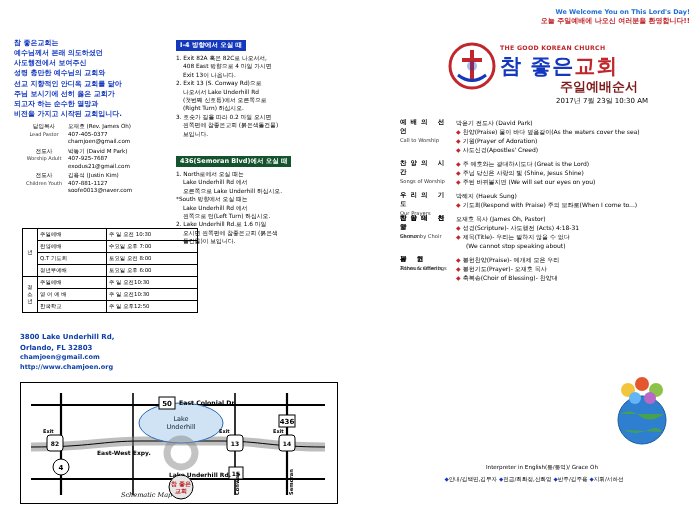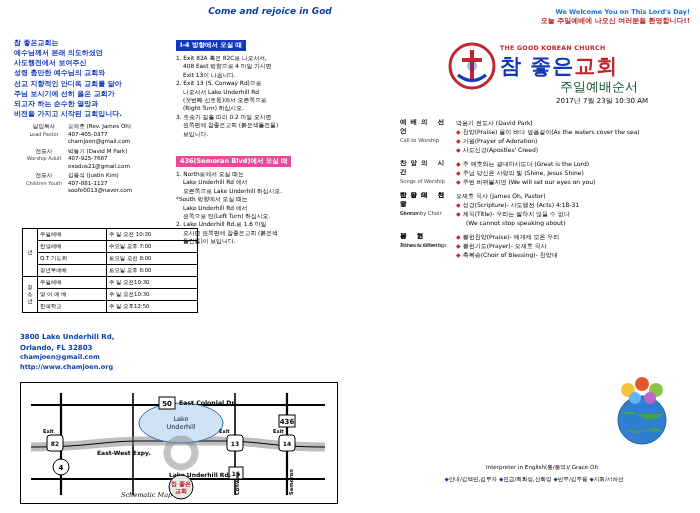--- a/index.html
+++ b/index.html
@@ -61,38 +61,38 @@
     border:1px solid #000;background:#fff;
   }
   .map svg{display:block;}
 
   
   .mid-col{position:absolute;left:176px;top:40px;width:150px;}
   .dirhead{
     display:inline-block;background:#1338be;color:#fff;font-weight:bold;
     font-size:6.5px;padding:1px 4px;margin-bottom:3px;
   }
-  .dirhead.red{background:#ec4899;}
+  .dirhead.red{background:#14532d;}
   .dirbody{font-size:5.8px;line-height:1.45;color:#000;}
   .dirbody .ind{padding-left:7px;display:block;}
   .mid-block2{position:absolute;left:176px;top:156px;width:150px;}
 
   
   .logo{position:absolute;left:448px;top:42px;width:48px;height:48px;}
   .church-en{
     position:absolute;left:500px;top:44px;font-size:6.2px;font-weight:bold;
     color:#c0262b;letter-spacing:.3px;
   }
   .church-ko{
     position:absolute;left:500px;top:52px;font-size:21px;font-weight:bold;
     color:#1338be;letter-spacing:1px;
   }
   .church-ko .red{color:#c0262b;}
   .order-title{
-    position:absolute;left:560px;top:78px;font-size:13px;font-weight:normal;color:#14532d;
+    position:absolute;left:560px;top:78px;font-size:13px;font-weight:bold;color:#7f1d1d;
   }
   .order-date{
     position:absolute;left:556px;top:96px;font-size:7px;color:#000;
   }
 
   .right-col{position:absolute;left:396px;top:118px;width:292px;font-size:6px;}
   .sec{margin-bottom:5px;position:relative;}
   .sec .lbl{
     position:absolute;left:4px;top:0;width:56px;font-weight:bold;
     font-size:6.5px;color:#000;letter-spacing:4px;
@@ -115,21 +115,20 @@
     position:absolute;left:380px;top:476px;width:308px;text-align:center;
     font-size:5.6px;color:#000;
   }
   .footer2 .d{color:#1338be;}
 </style>
 </head>
 <body>
 
 <div class="page">
 
-  <div class="banner-center">Come and rejoice in God</div>
   <div class="banner-right">
     <div class="l1">We Welcome You on This Lord's Day!</div>
     <div class="l2">오늘 주일예배에 나오신 여러분을 환영합니다!!</div>
   </div>
 
   <div class="left-col">
     <div class="intro">
       <div>참 좋은교회는</div>
       <div>예수님께서 본래 의도하셨던</div>
       <div>사도행전에서 보여주신</div>
@@ -347,20 +346,30 @@
         <span>찬양의 시간</span>
         <span class="en">Songs of Worship</span>
       </div>
       <div class="body">
         <div class="ln"><span class="dot">◆</span><span>주 예호와는 광대하시도다 (Great is the Lord)</span></div>
         <div class="ln"><span class="dot">◆</span><span>주님 당신은 사랑의 빛 (Shine, Jesus Shine)</span></div>
         <div class="ln"><span class="dot">◆</span><span>주된 바뀌볼지면 (We will set our eyes on you)</span></div>
       </div>
     </div>
 
+    <div class="sec">
+      <div class="lbl">
+        <span>우리의 기도</span>
+        <span class="en">Our Prayers</span>
+      </div>
+      <div class="body">
+        <div class="ln">박혜지 (Haeuk Sung)</div>
+        <div class="ln"><span class="dot">◆</span><span>기도회(Respond with Praise) 주의 보좌로(When I come to...)</span></div>
+      </div>
+    </div>
 
     <div class="sec">
       <div class="lbl">
         <span>찬양대 찬양</span>
         <span class="en">Chorus by Choir</span>
       </div>
       <div class="body"></div>
     </div>
 
     <div class="sec">

